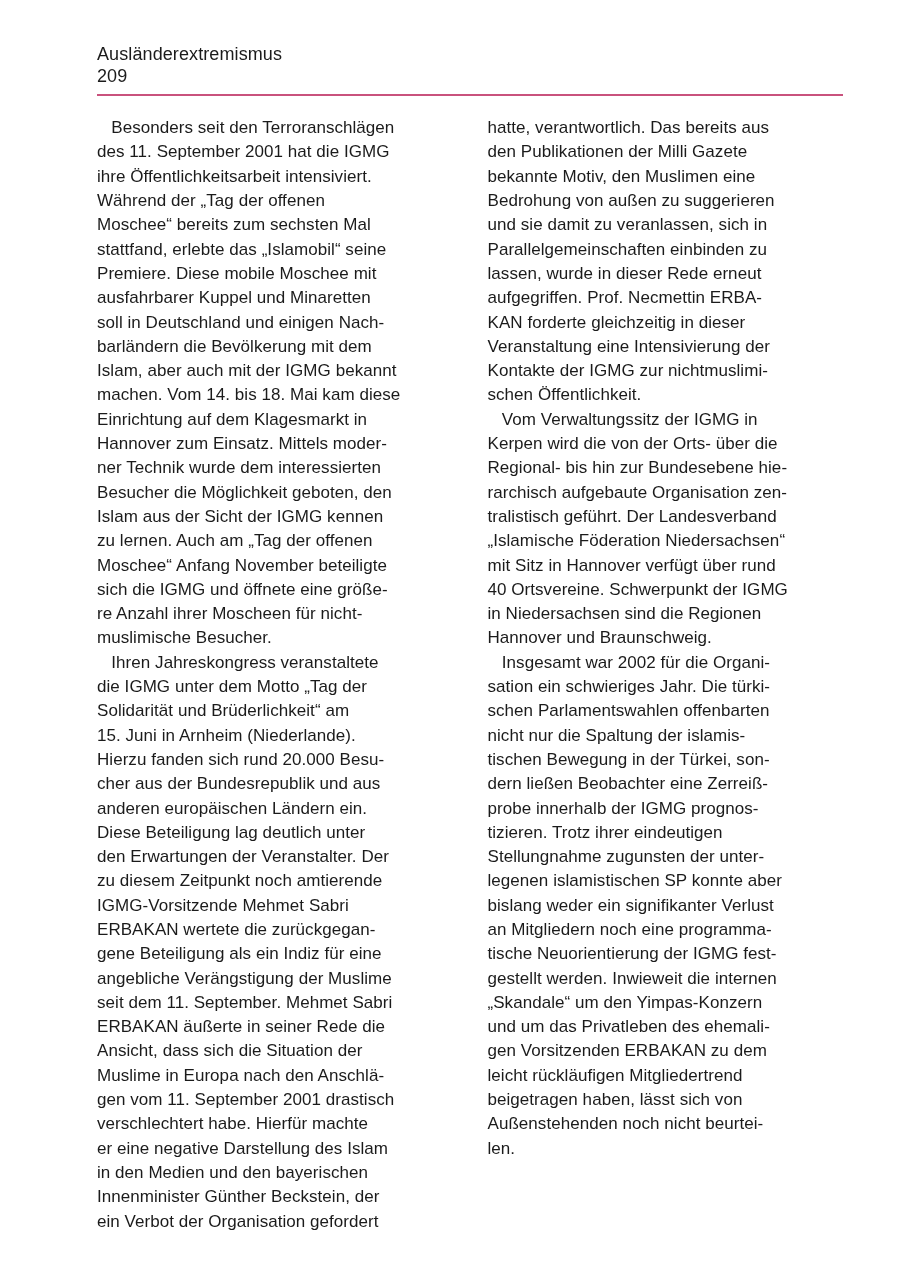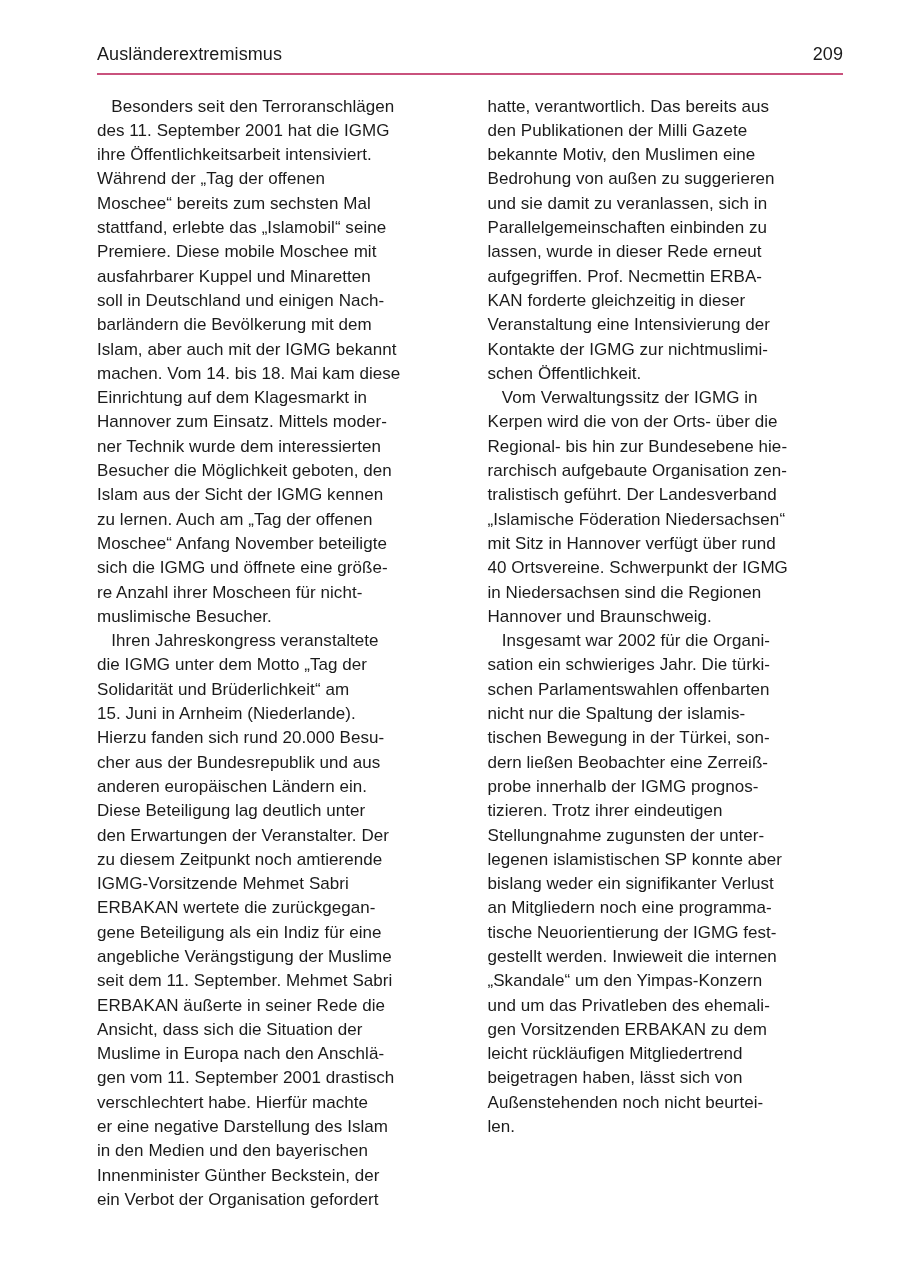--- a/index.html
+++ b/index.html
@@ -18,20 +18,21 @@
     width: 900px;
     height: 1274px;
     background: var(--bg-color);
     padding: 44px 57px 0 97px;
     color: var(--text-color);
   }
   .page-header {
     display: flex;
     justify-content: space-between;
     align-items: baseline;
+    flex-direction: column;
   }
   .page-header .title,
   .page-header .pagenum {
     font-size: 18px;
     line-height: 1.2;
     letter-spacing: 0.1px;
   }
   .header-rule {
     margin-top: 7px;
     border: 0;

